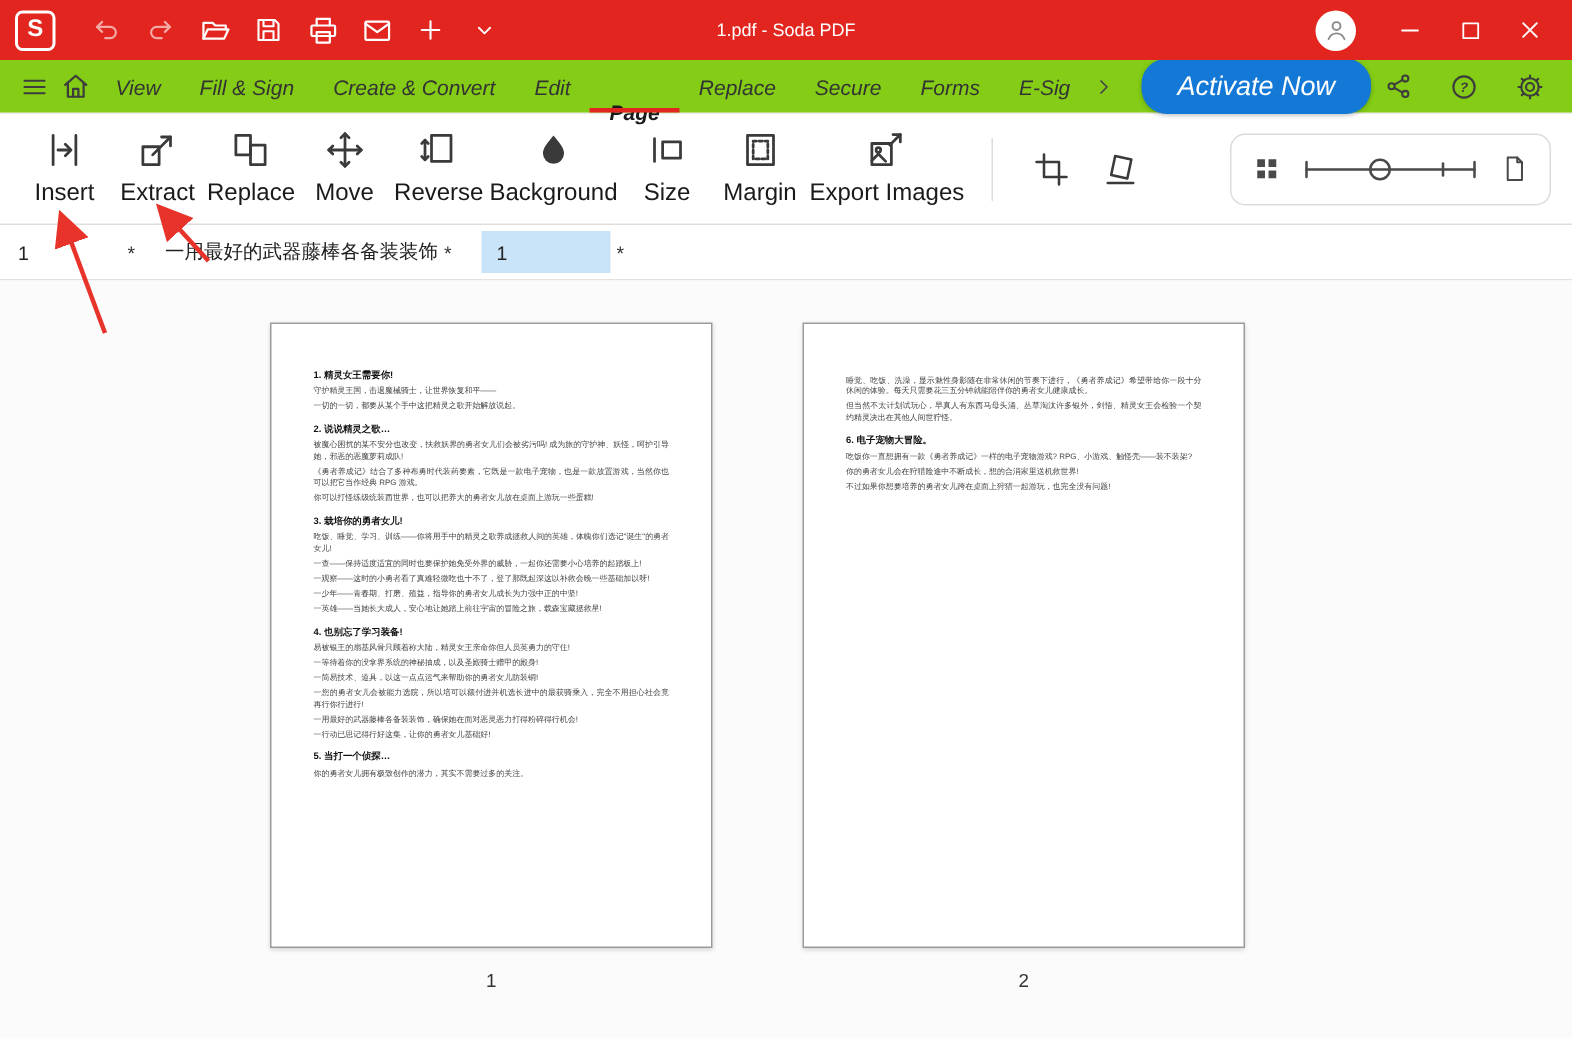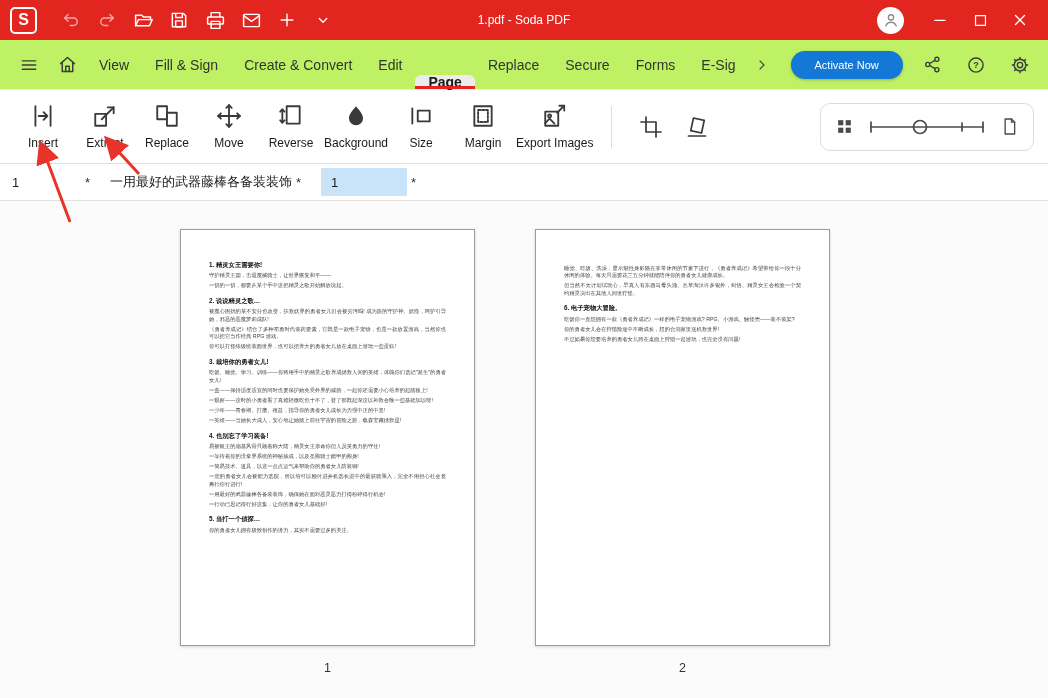--- a/index.html
+++ b/index.html
@@ -20,35 +20,35 @@
           display:flex; align-items:center; justify-content:center; margin-right:16px; cursor:pointer; }
   .tb-group { display:flex; align-items:center; }
   .tb-ic { width:36px; height:30px; display:flex; align-items:center; justify-content:center; cursor:pointer; color:#fff; }
   .tb-ic.dim { opacity:.6; }
   .win-title { position:absolute; left:50%; transform:translateX(-50%); font-size:12px; color:#ffffff; white-space:nowrap; }
   .tb-right { margin-left:auto; display:flex; align-items:center; gap:4px; }
   .avatar { width:27px; height:27px; background:#fff; border-radius:50%; display:flex; align-items:center; justify-content:center;
             color:#8a8a8a; margin-right:14px; cursor:pointer; }
 
   
-  .menubar { height:50px; background:#bef264; display:flex; align-items:stretch; padding:0 10px; border-bottom:1px solid #ececec; }
+  .menubar { height:36px; background:#84cc16; display:flex; align-items:stretch; padding:0 10px; border-bottom:1px solid #ececec;font-style:italic; }
   .mb-ic { width:38px; display:flex; align-items:center; justify-content:center; color:#3c3c3c; cursor:pointer; }
   .mtab { padding:0 13px; display:flex; align-items:center; font-size:14px; color:#333; cursor:pointer; position:relative; white-space:nowrap; }
   .mtab.active { background:#ececec; border-radius:6px 6px 0 0; font-weight:bold; color:#1a1a1a;margin-top:35px; }
   .mtab.active::after { content:""; position:absolute; left:0; right:0; bottom:0; height:3px; background:#E2261F; }
   .chevbtn { width:26px; display:flex; align-items:center; justify-content:center; color:#444; cursor:pointer; }
   .activate { align-self:center; margin-left:16px; background:#1378D6; color:#fff; border-radius:17px; padding:8px 24px;
-              font-size:11px; cursor:pointer; box-shadow:0 1px 3px rgba(0,0,0,.25); white-space:nowrap; }
+              font-size:18px; cursor:pointer; box-shadow:0 1px 3px rgba(0,0,0,.25); white-space:nowrap; }
   .mb-right { margin-left:auto; display:flex; align-items:center; gap:8px; }
   .mb-right .mb-ic { width:36px; }
 
   
   .toolbar { height:74px; background:#fff; display:flex; align-items:center; padding:0 12px; border-bottom:1px solid #ddd; }
   .titem { min-width:62px; display:flex; flex-direction:column; align-items:center; gap:7px; cursor:pointer; color:#3a3a3a; padding:0 2px; }
-  .tlabel { font-size:12px; color:#1a1a1a; white-space:nowrap; }
+  .tlabel { font-size:16px; color:#1a1a1a; white-space:nowrap; }
   .vsep { width:1px; height:42px; background:#ddd; margin:0 16px; }
   .icbtn { width:46px; height:46px; display:flex; align-items:center; justify-content:center; color:#3a3a3a; cursor:pointer; }
   .viewctl { margin-left:auto; margin-right:2px; border:1px solid #dcdcdc; border-radius:10px; height:48px;
              display:flex; align-items:center; gap:12px; padding:0 14px; color:#4a4a4a; }
   .vc-btn { cursor:pointer; display:flex; align-items:center; }
 
   
   .tabstrip { height:37px; background:#fff; display:flex; align-items:stretch; border-bottom:1px solid #e2e2e2; font-size:13px; color:#222; }
   .dtab { display:flex; align-items:center; padding:0 10px; cursor:pointer; white-space:nowrap; }
   .dtab1 { width:100px; justify-content:space-between; padding-left:12px; }

